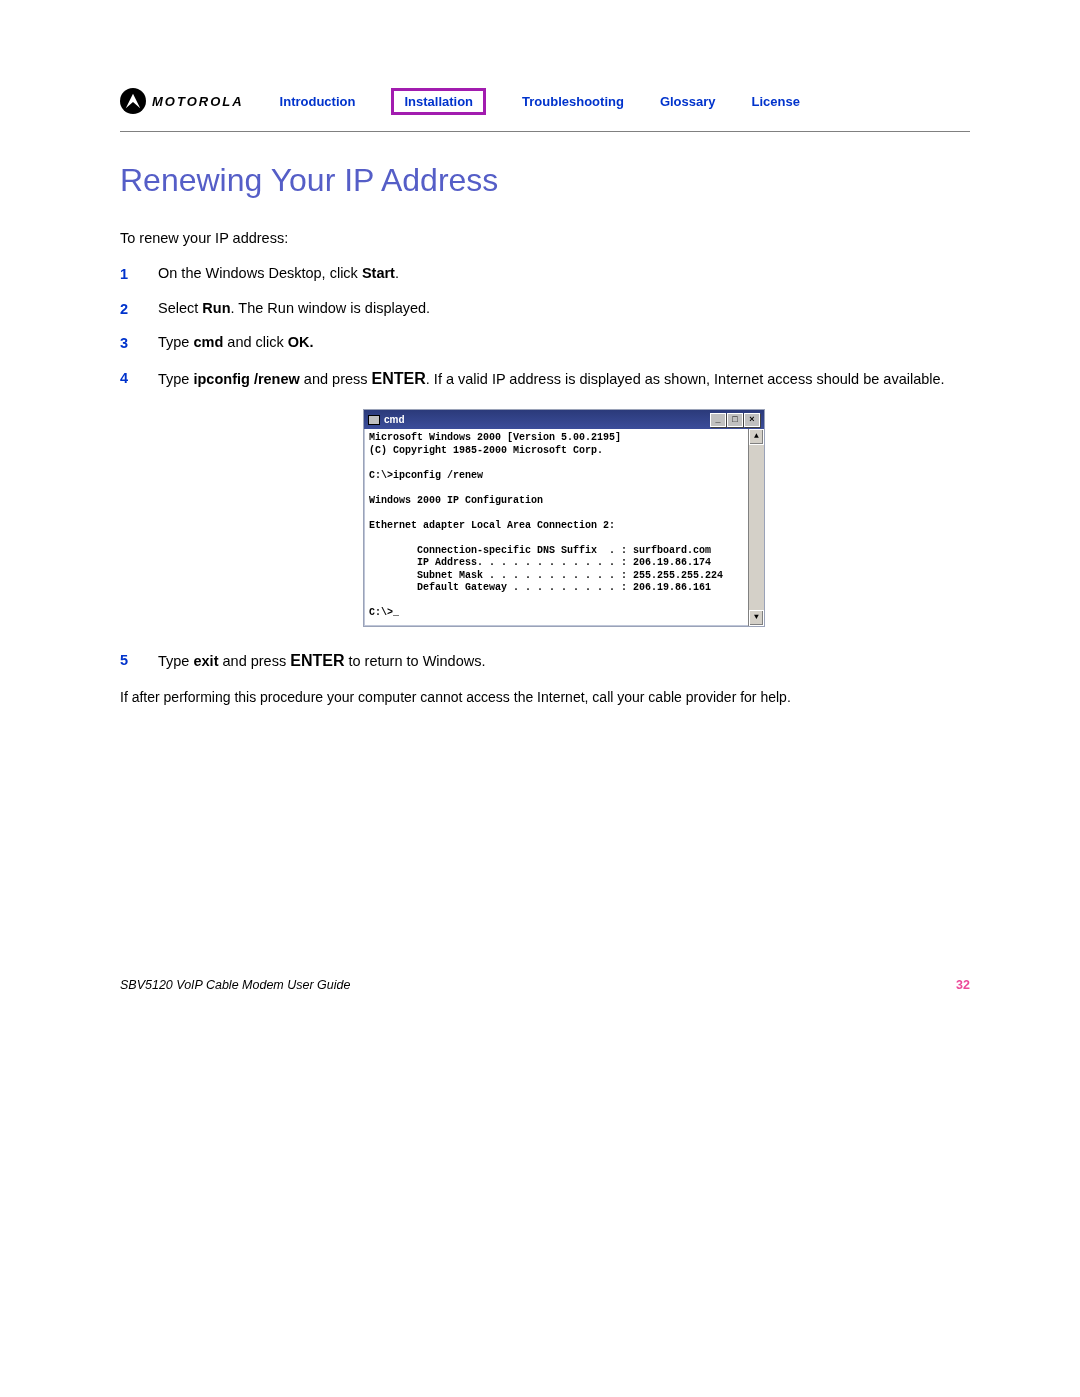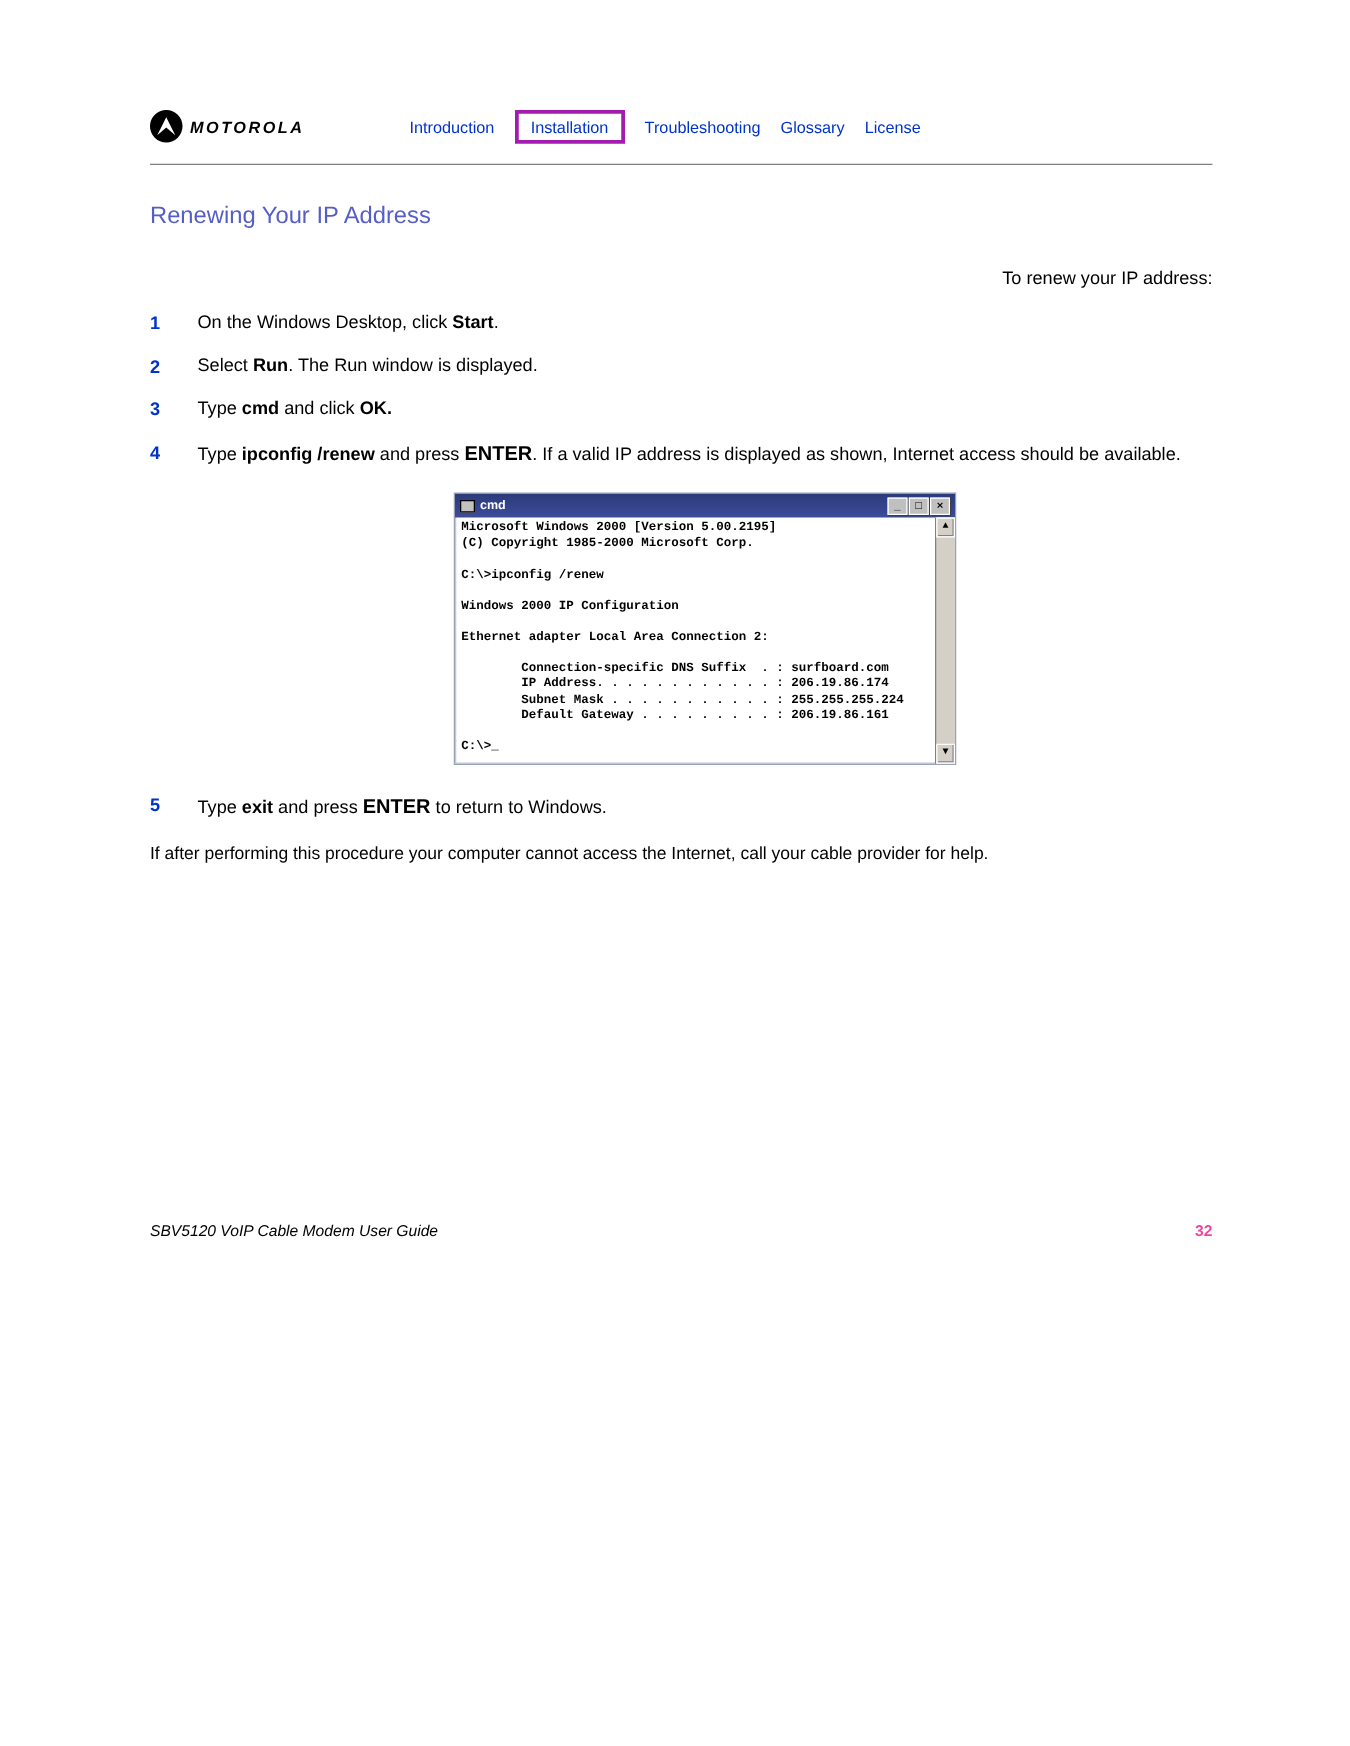--- a/index.html
+++ b/index.html
@@ -51,49 +51,48 @@
     font-family: Arial, sans-serif;
     font-weight: 900;
     font-style: italic;
     letter-spacing: 2px;
     font-size: 13px;
     text-transform: uppercase;
   }
   .nav {
     display: flex;
     align-items: center;
-    gap: 16px;
+    gap: 36px;
     font-size: 13px;
-    font-weight: 400;
-    margin-left: 48px;
+    font-weight: 700;
   }
   .nav a {
     color: #0033cc;
     text-decoration: none;
   }
   .nav a.active {
     border: 3px solid #a21caf;
     padding: 3px 10px;
   }
   .rule {
     border: none;
     border-top: 1px solid #808080;
     margin: 0 0 30px 0;
   }
   h1.title {
     color: #555ec7;
     font-weight: 400;
-    font-size: 19px;
+    font-size: 32px;
     margin: 0 0 28px 0;
   }
   .body-text {
     font-size: 14.5px;
     line-height: 1.55;
   }
-  .intro { margin-bottom: 14px; text-align: right; }
+  .intro { margin-bottom: 14px; }
   .steps {
     display: grid;
     grid-template-columns: 24px 1fr;
     row-gap: 12px;
     column-gap: 14px;
     margin-bottom: 10px;
   }
   .step-num {
     color: #0033cc;
     font-weight: 700;

